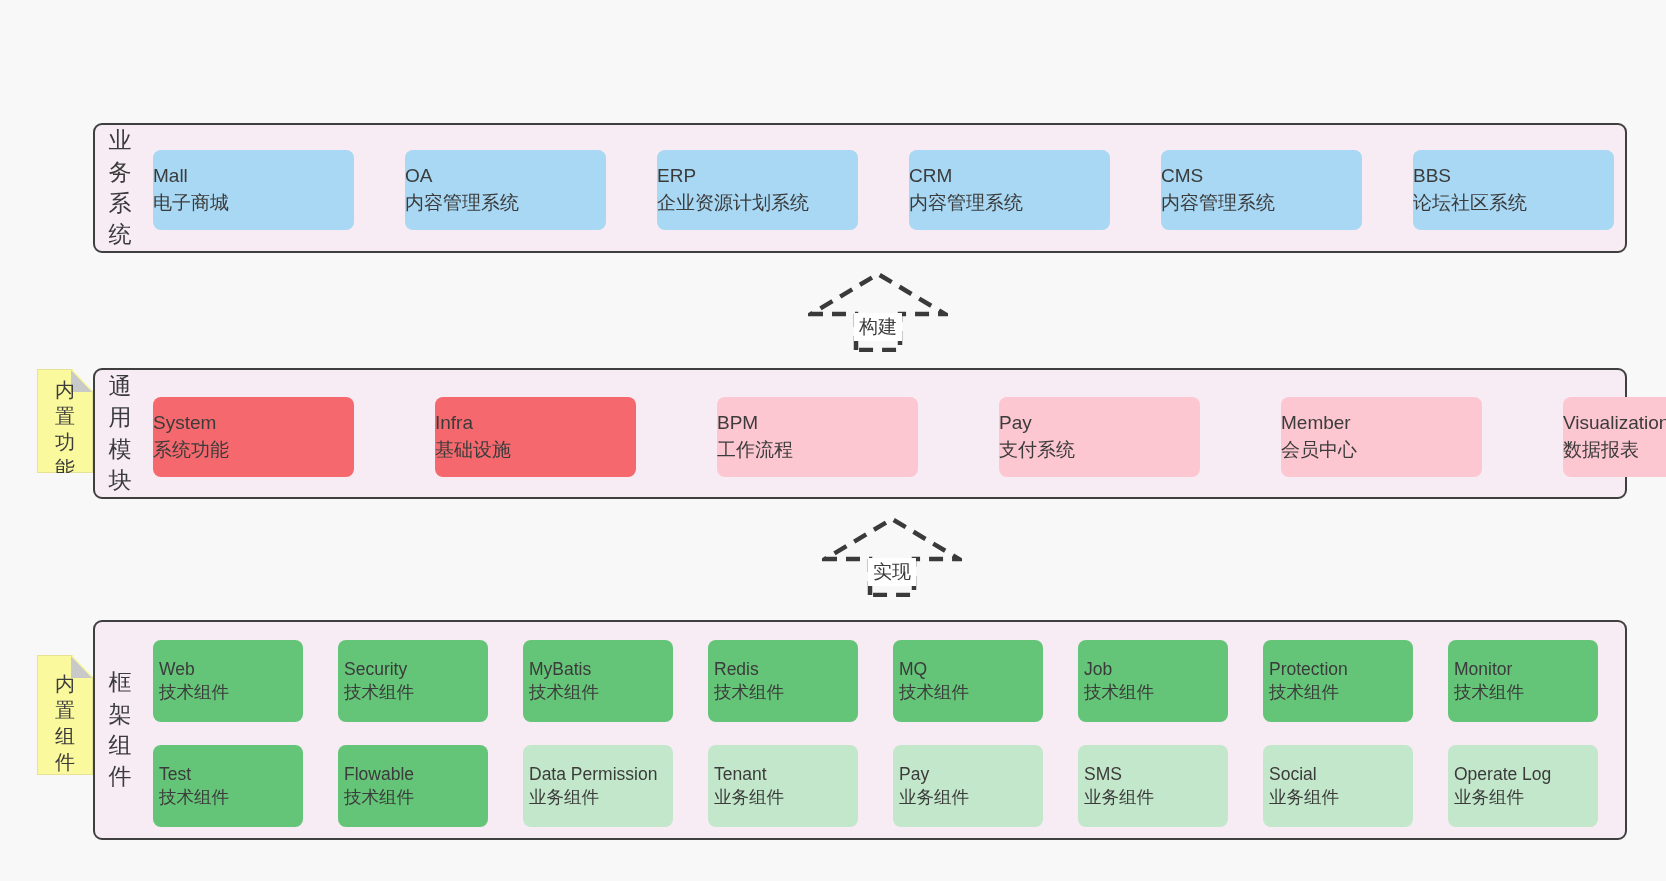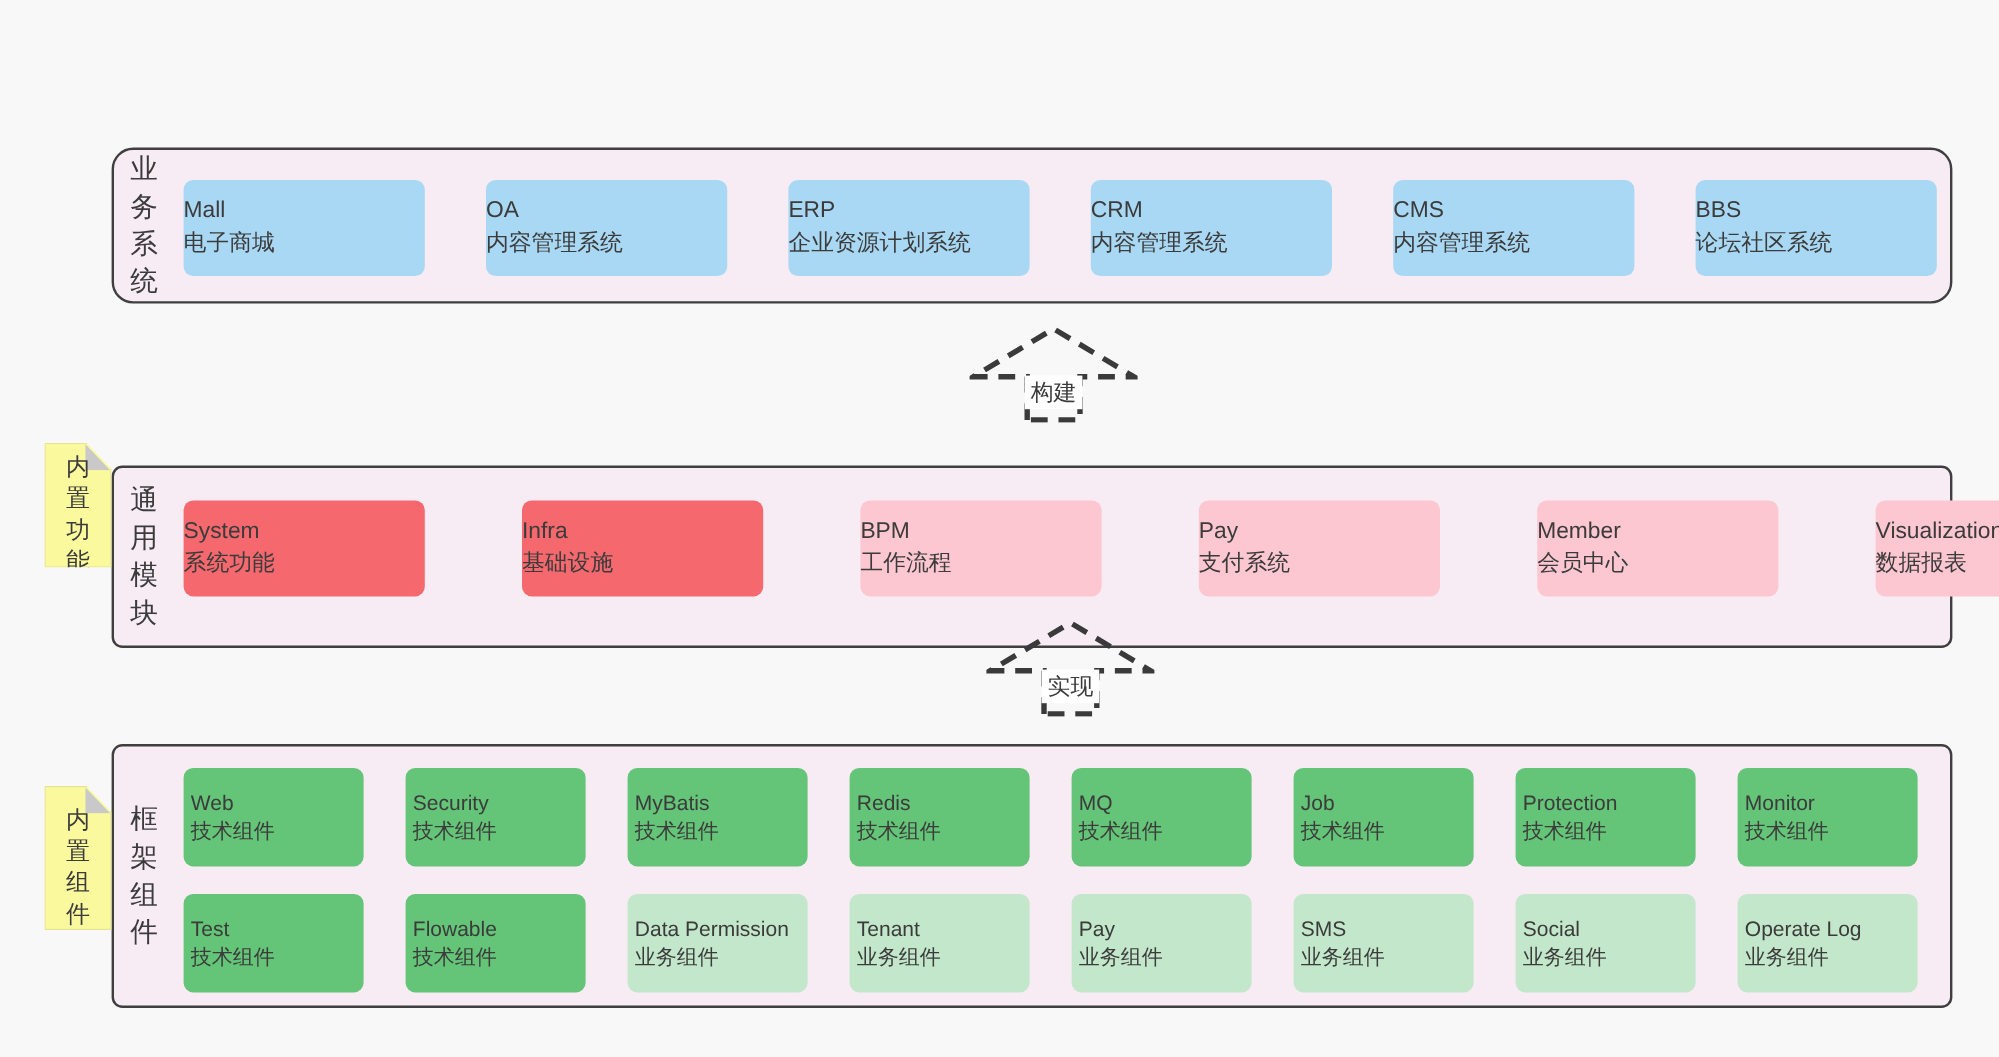--- a/index.html
+++ b/index.html
@@ -9,22 +9,22 @@
     font-family: "Liberation Sans", "DejaVu Sans", sans-serif;
     color: var(--text, #3b3b3b);
   }
 
   .band {
     position: absolute; left: 93px; width: 1534px; box-sizing: border-box;
     background: var(--band-bg, #f7ecf4);
     border: 2px solid var(--band-border, #3f3f3f);
     border-radius: 9px;
   }
-  #band-business   { top: 123px; height: 130px; border-radius: 18px; }
-  #band-modules    { top: 368px; height: 152px; margin-top: 20px; }
+  #band-business   { top: 123px; height: 130px; }
+  #band-modules    { top: 368px; height: 131px; }
   #band-components { top: 620px; height: 220px; }
 
   .side-label {
     position: absolute; left: 8px; top: 0; bottom: 0; width: 34px;
     display: flex; align-items: center; justify-content: center;
   }
   .side-label > span {
     display: inline-block; width: 1em; font-size: 23px; line-height: 1.36;
     word-break: break-all; text-align: center; color: var(--text, #3b3b3b);
   }

